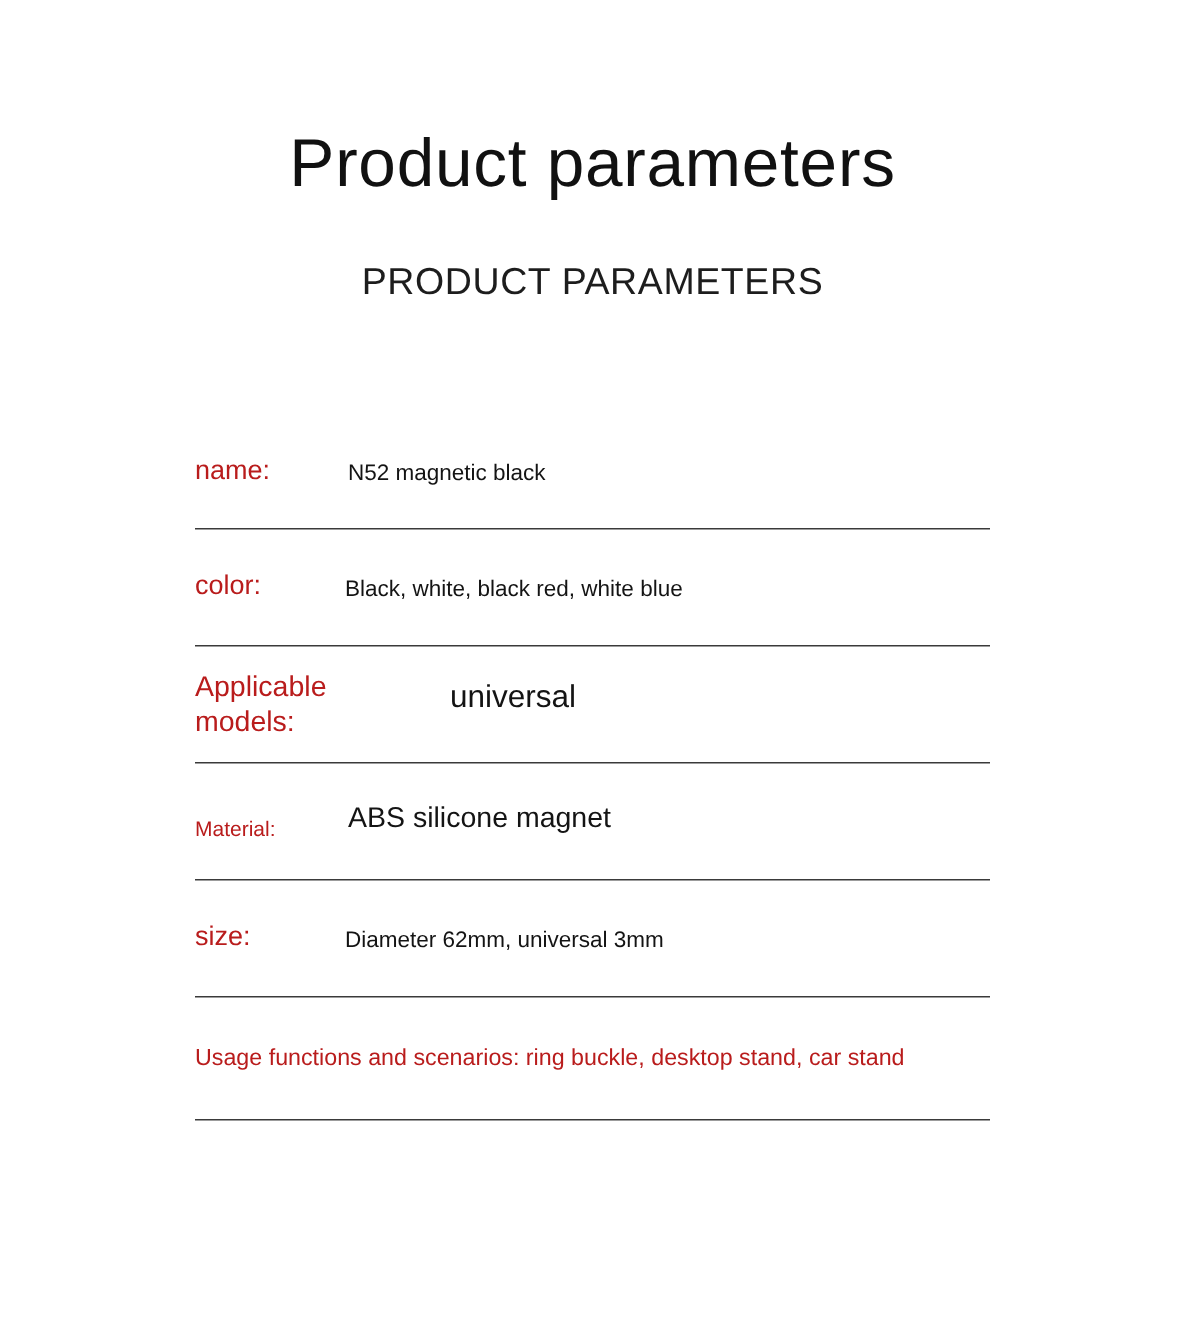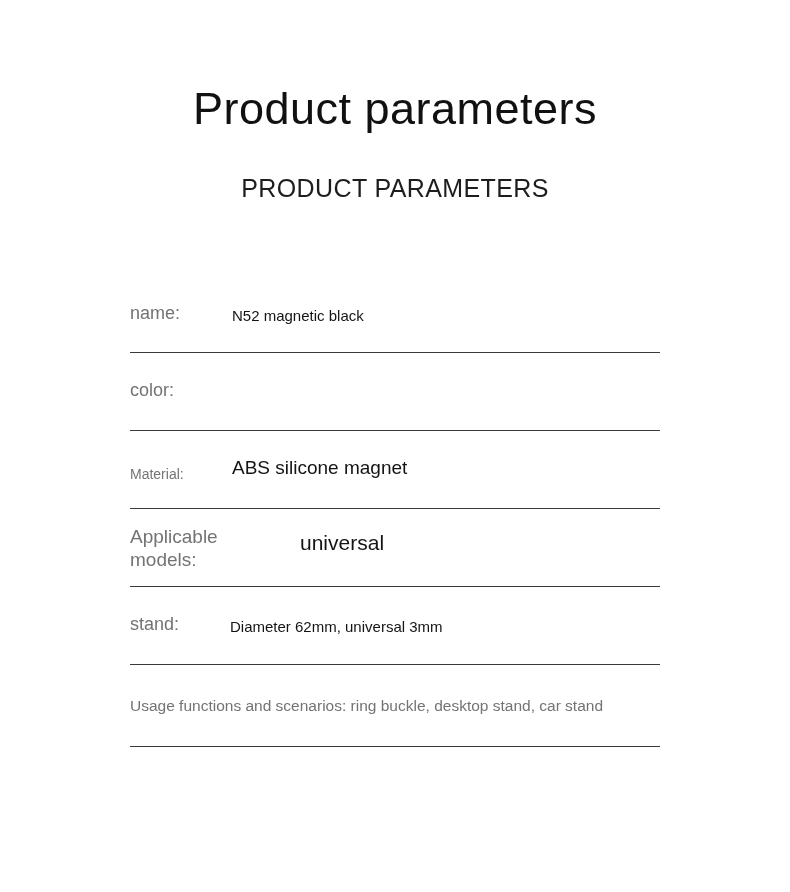--- a/index.html
+++ b/index.html
@@ -48,21 +48,21 @@
   .spec-row {
     position: relative;
     border-bottom: 1.6px solid #3a3a3a;
     min-height: 78px;
     box-sizing: border-box;
   }
   .spec-row .label {
     position: absolute;
     left: 0;
     white-space: pre-line;
-    color: #737373;
+    color: #b91c1c;
   }
   .spec-row .value {
     position: absolute;
     color: #141414;
   }
 
   
   .row-name { height: 78px; }
   .row-name .label { font-size: 18px; top: 28px; }
   .row-name .value { font-size: 15px; top: 32px; left: 102px; }
@@ -107,35 +107,36 @@
 
   <div class="spec-table">
 
     <div class="spec-row row-name">
       <span class="label">name:</span>
       <span class="value">N52 magnetic black</span>
     </div>
 
     <div class="spec-row row-color">
       <span class="label">color:</span>
-    </div>
-
-    <div class="spec-row row-material">
-      <span class="label">Material:</span>
-      <span class="value">ABS silicone magnet</span>
+      <span class="value">Black, white, black red, white blue</span>
     </div>
 
     <div class="spec-row row-models">
       <span class="label">Applicable
 models:</span>
       <span class="value">universal</span>
     </div>
 
+    <div class="spec-row row-material">
+      <span class="label">Material:</span>
+      <span class="value">ABS silicone magnet</span>
+    </div>
+
     <div class="spec-row row-size">
-      <span class="label">stand:</span>
+      <span class="label">size:</span>
       <span class="value">Diameter 62mm, universal 3mm</span>
     </div>
 
     <div class="spec-row row-usage">
       <span class="label">Usage functions and scenarios: ring buckle, desktop stand, car stand</span>
     </div>
 
 
   </div>
 </div>

